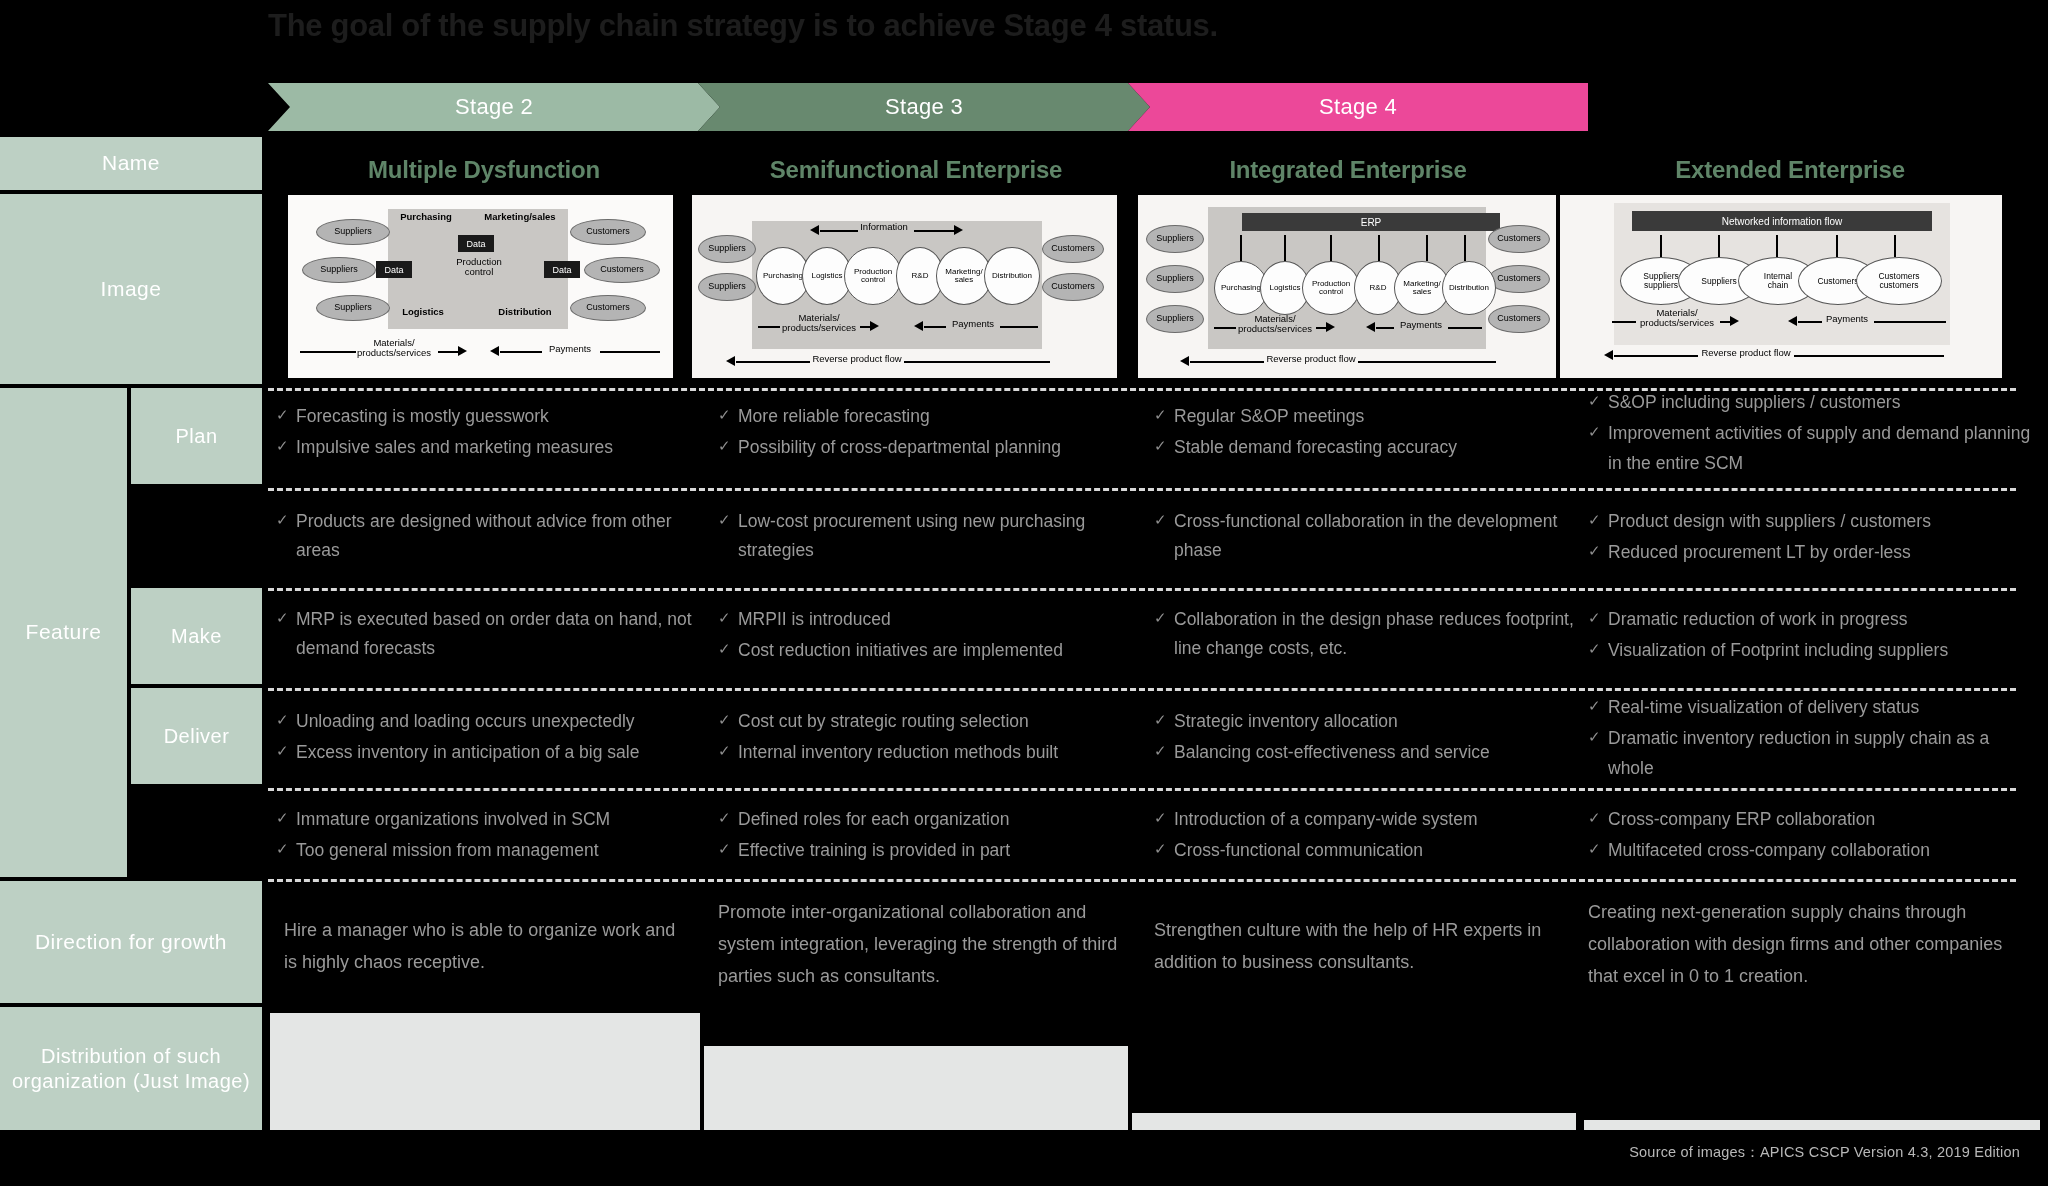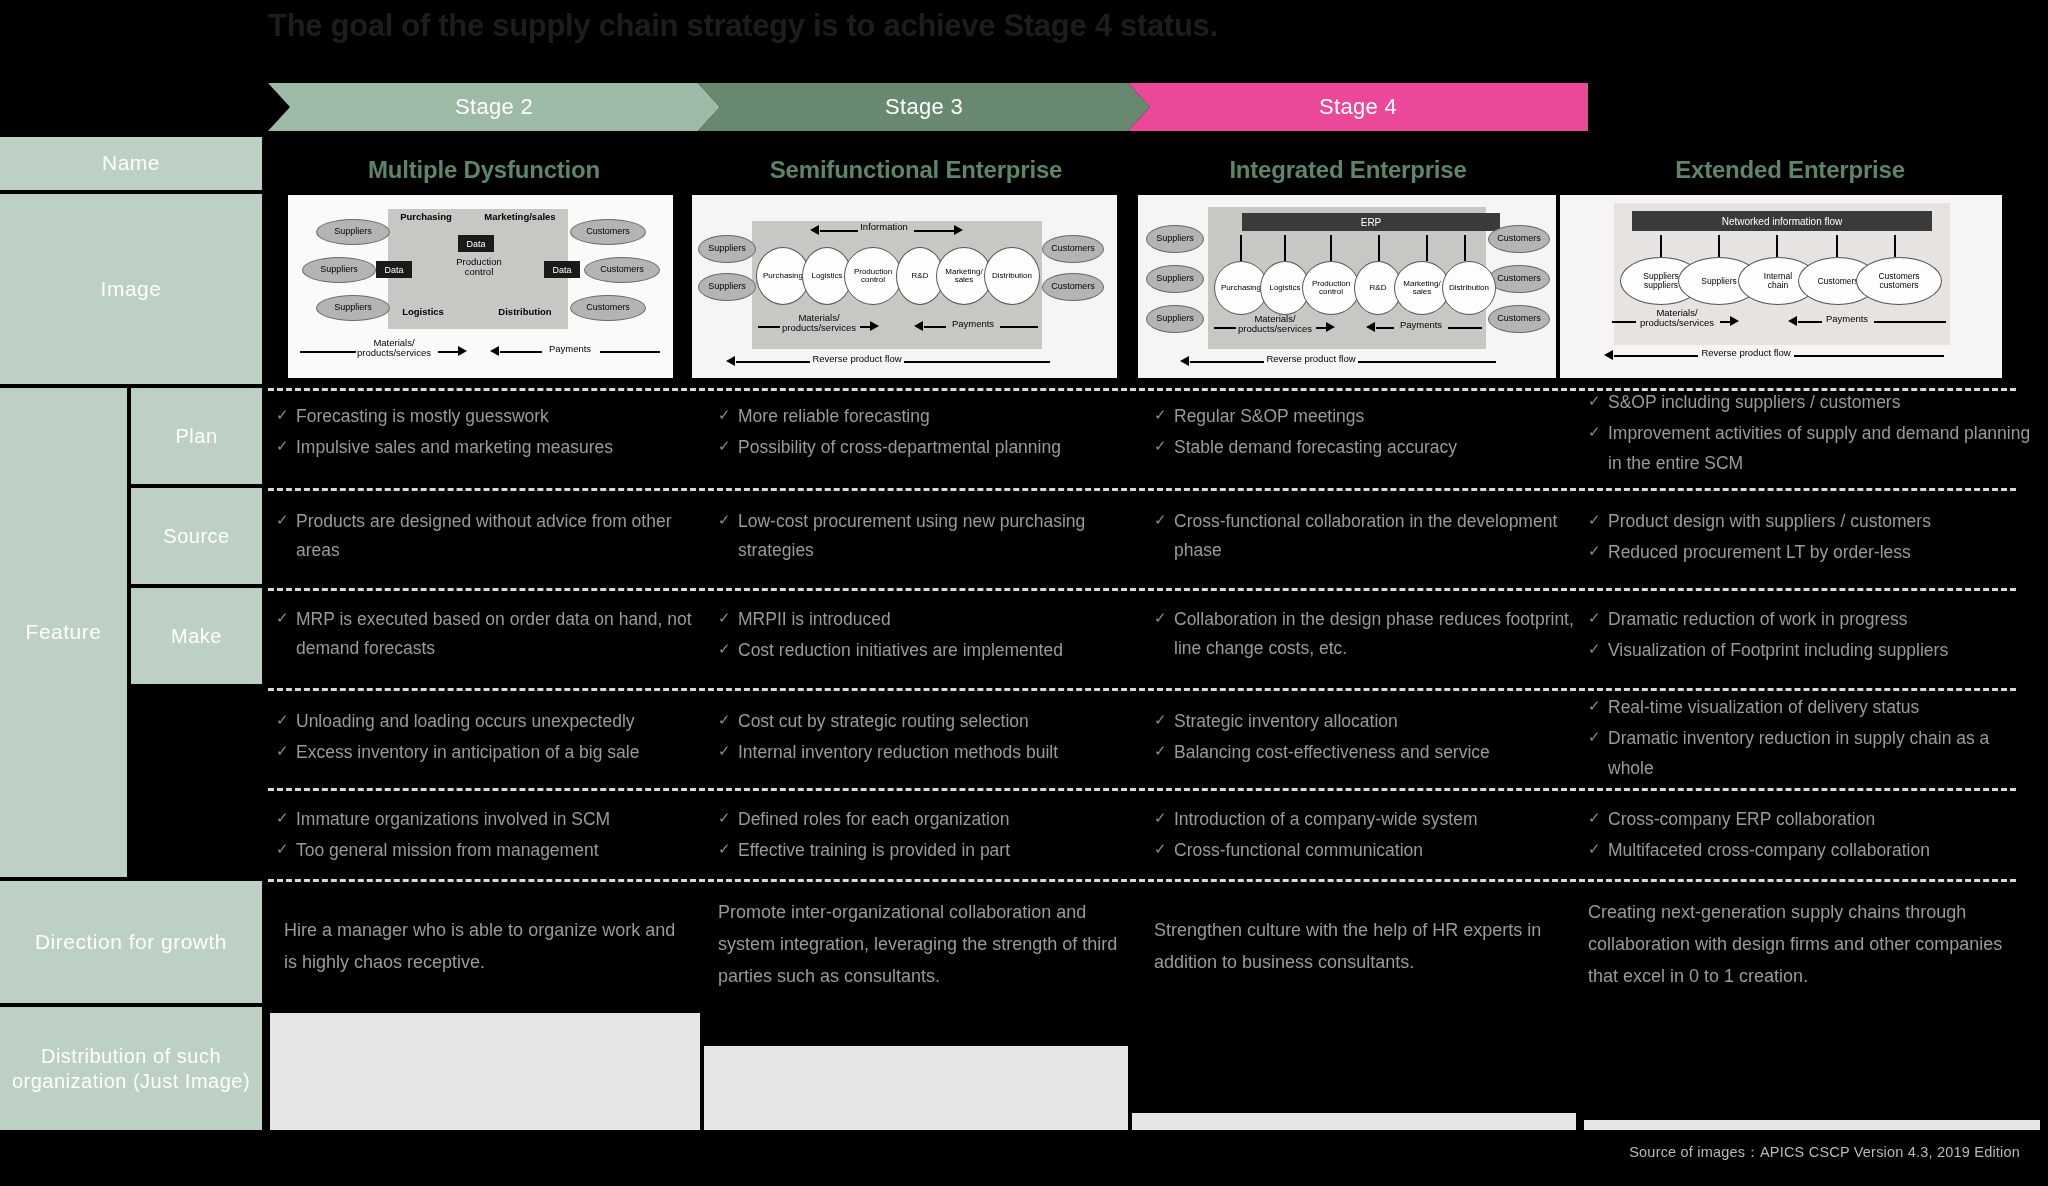--- a/index.html
+++ b/index.html
@@ -92,25 +92,25 @@
   <div class="side" style="left:0;top:137px;width:262px;height:53px;">
     <span>Name</span>
   </div>
   <div class="side" style="left:0;top:388px;width:127px;height:489px;">
     <span>Feature</span>
   </div>
 
   <div class="side small" style="left:131px;top:388px;width:131px;height:96px;">
     <span>Plan</span>
   </div>
-  <div class="side small" style="left:131px;top:488px;width:131px;height:96px;">
-    <span>Source</span>
-  </div>
   <div class="side small" style="left:131px;top:588px;width:131px;height:96px;">
     <span>Make</span>
+  </div>
+  <div class="side small" style="left:131px;top:688px;width:131px;height:96px;">
+    <span>Deliver</span>
   </div>
 
   <div class="side" style="left:0;top:881px;width:262px;height:122px;">
     <span style="padding:0 12px;">Direction for growth</span>
   </div>
   <div class="side small" style="left:0;top:1007px;width:262px;height:123px;">
     <span style="padding:0 10px;">Distribution of such organization (Just Image)</span>
   </div>
 
   <div class="colname" style="left:268px;width:432px;">

